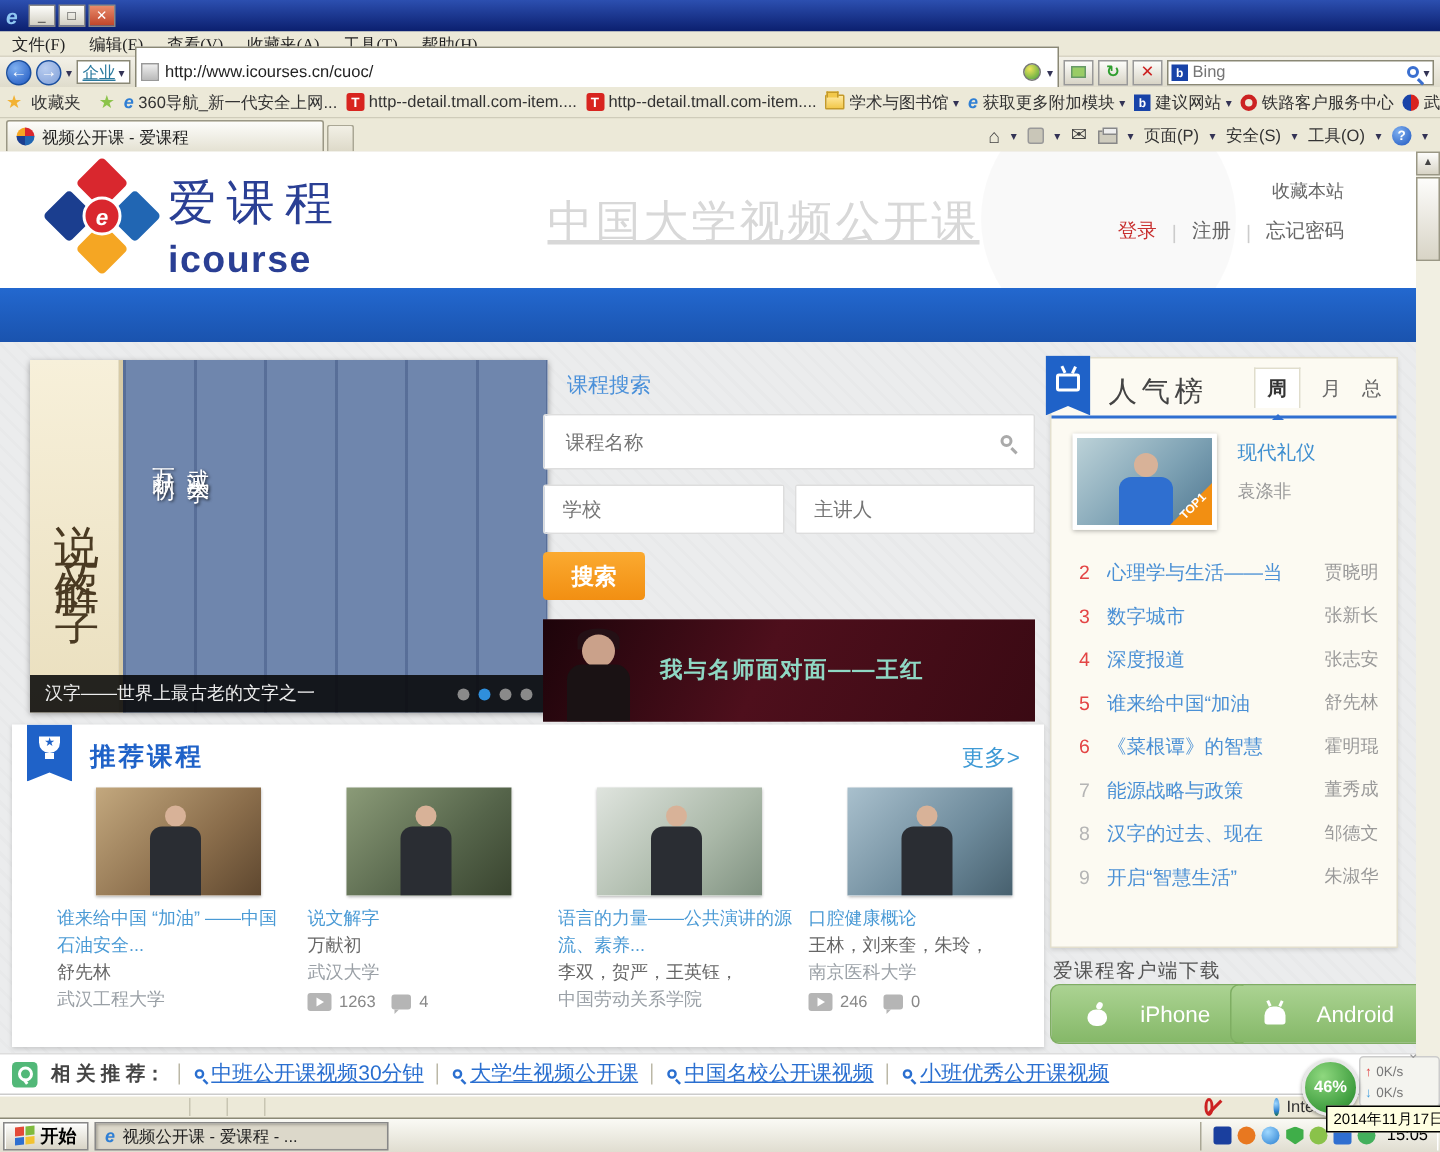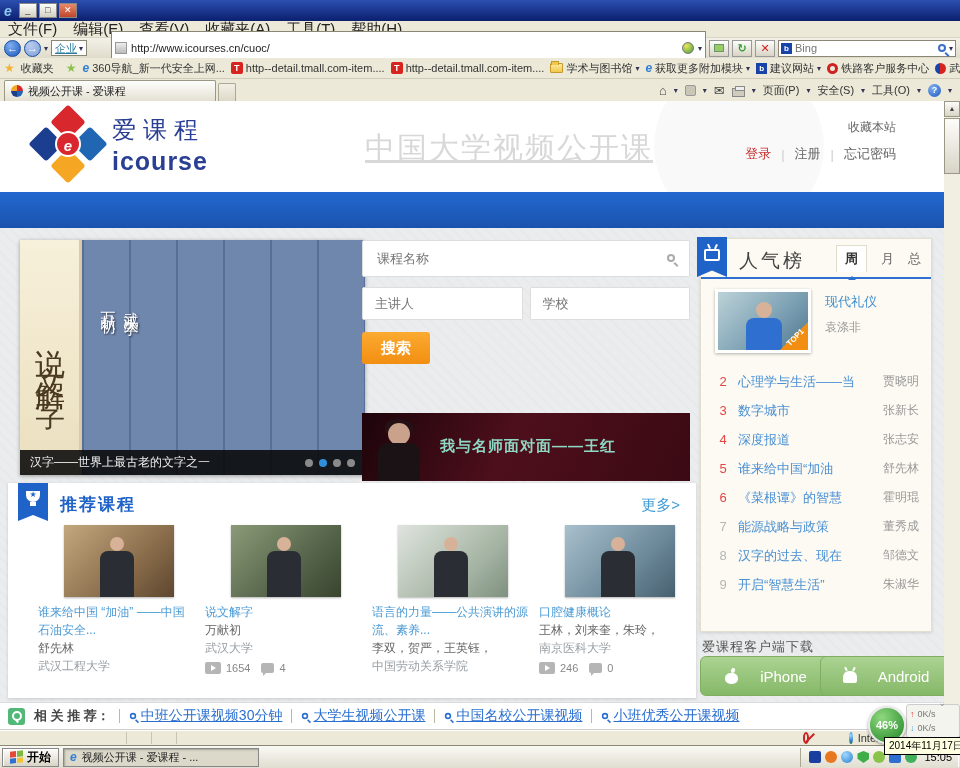--- a/index.html
+++ b/index.html
@@ -10,34 +10,34 @@
   .titlebar { position:absolute; left:0; top:0; width:960px; height:21px;
     background:linear-gradient(#2c4fb0,#0b1f6e); display:flex; align-items:center; padding:0 4px; }
   .titlebar .ie-e { color:#8fc7f2; font-weight:bold; font-style:italic; font-size:14px; margin-right:5px; }
   .titlebar .wtitle { color:#fff; font-size:11px; font-weight:bold; flex:1;
     text-shadow:1px 1px 1px #000; white-space:nowrap; overflow:hidden; }
   .winbtn { width:18px; height:15px; margin-left:2px; font-size:9px; line-height:13px; text-align:center;
     background:linear-gradient(#fdfdfb,#d2cfc2); border:1px solid #888; color:#333; }
   .winbtn.close { background:linear-gradient(#e88a6a,#c0452a); color:#fff; font-weight:bold; }
 
   .menubar { position:absolute; left:0; top:21px; width:960px; height:17px; background:#ece9d8;
-    display:flex; align-items:center; font-size:15px; color:#222; border-bottom:1px solid #d8d4c4; }
+    display:flex; align-items:center; font-size:11px; color:#222; border-bottom:1px solid #d8d4c4;font-family:Liberation Serif, serif; }
   .menubar span { padding:0 8px; }
 
   .addrrow { position:absolute; left:0; top:38px; width:960px; height:20px;
     background:linear-gradient(#f3f1e8,#dfdccc); display:flex; align-items:center; padding:0 4px; gap:3px; }
   .navcirc { width:17px; height:17px; border-radius:50%; border:1px solid #1a4fa0; color:#fff;
     font-size:11px; line-height:15px; text-align:center; }
   .navcirc.back { background:radial-gradient(circle at 35% 30%,#7fb0f0,#1d56c0); }
   .navcirc.fwd  { background:radial-gradient(circle at 35% 30%,#b9cdf0,#7f9fd8); }
   .tridn { font-size:8px; color:#335; }
   .zonebox { background:#fff; border:1px solid #8a8875; height:16px; font-size:11px; color:#2b7a9e;
     padding:0 3px; display:flex; align-items:center; gap:2px; }
   .zonebox u { text-decoration:underline; }
-  .urlbox { flex:1; background:#fff; border:1px solid #8a8875; height:34px; display:flex; align-items:center; padding:0 3px; gap:4px;margin-left:21px; }
+  .urlbox { flex:1; background:#fff; border:1px solid #8a8875; height:34px; display:flex; align-items:center; padding:0 3px; gap:4px; }
   .compat-ic { width:12px; height:12px; background:linear-gradient(#eee,#bbb); border:1px solid #999; }
   .urltext { flex:1; font-size:11px; color:#222; white-space:nowrap; overflow:hidden; }
   .sphere { width:12px; height:12px; border-radius:50%; background:radial-gradient(circle at 35% 30%,#efe55a,#3f9e3f); border:1px solid #777; }
   .addrbtn { width:20px; height:17px; background:linear-gradient(#fdfdfb,#d8d4c6); border:1px solid #999;
     font-size:11px; line-height:15px; text-align:center; }
   .addrbtn.refresh { color:#2f9e2f; font-weight:bold; }
   .addrbtn.stop { color:#c22; font-weight:bold; }
   .img-ic { display:inline-block; width:10px; height:8px; background:#9c6; border:1px solid #696; margin-top:3px; }
   .bingbox { width:178px; background:#fff; border:1px solid #8a8875; height:17px; display:flex; align-items:center; padding:0 2px; gap:3px; }
   .bing-ic { width:11px; height:11px; background:#1843a8; color:#fff; font-size:8px; font-weight:bold; line-height:11px; text-align:center; }
@@ -80,21 +80,21 @@
 
   .hdr { position:absolute; left:0; top:0; width:944px; height:91px; background:#fff; }
   .hdr .ghost { position:absolute; right:120px; top:-40px; width:170px; height:170px; border-radius:50%; background:rgba(0,0,0,.025); }
   .pinwheel { position:absolute; left:40px; top:15px; width:56px; height:56px; transform:rotate(45deg);
     display:grid; grid-template:1fr 1fr / 1fr 1fr; gap:6px; }
   .pinwheel i { display:block; border-radius:3px; }
   .pw1{background:#d9272e;} .pw2{background:#2166b3;} .pw3{background:#1b3e8f;} .pw4{background:#f5a623;}
   .pwcenter { position:absolute; left:55px; top:30px; width:26px; height:26px; border-radius:50%; background:#d9272e;
     color:#fff; font-weight:bold; font-style:italic; font-size:15px; text-align:center; line-height:25px; border:2px solid #fff; }
   .logotxt { position:absolute; left:112px; top:13px; color:#2a3f94; }
-  .logotxt .cn { font-size:24px; letter-spacing:7px; font-family:Liberation Serif, serif; }
+  .logotxt .cn { font-size:32px; letter-spacing:7px; font-family:Liberation Serif, serif; }
   .logotxt .en { font-size:25px; font-weight:bold; letter-spacing:1px; margin-top:1px; }
   .pagetitle { position:absolute; left:365px; top:27px; font-size:30px; color:#d8d8d8; letter-spacing:2px;text-decoration:underline; }
   .favsite { position:absolute; right:48px; top:18px; font-size:12px; color:#666; }
   .loginrow { position:absolute; right:48px; top:44px; font-size:13px; color:#666; display:flex; gap:10px; align-items:center; }
   .loginrow .sep { color:#ccc; }
   .login-link { color:#c83030; }
 
   .navbar { position:absolute; left:0; top:91px; width:944px; height:36px; background:linear-gradient(#2368cf,#1a53ae); }
   .navitem { position:absolute; top:16px; height:36px; line-height:36px; color:#fff; font-size:15px;margin-top:42px; }
   .navitem.active { background:#fff; color:#1b5ec4; text-align:center; }
@@ -438,30 +438,31 @@
           <span class="dots">
             <i></i>
               <i class="on"></i>
               <i></i>
               <i></i>
           </span>
         </div>
       </div>
 
       <div class="searchblk">
+        <div class="s-head">课程搜索</div>
         <div class="s-input s-course">
           <input placeholder="课程名称" style="">
           <span class="mag gray"></span>
         </div>
         <div class="s-row">
           <div class="s-input">
+            <input placeholder="学校" style="">
+          </div>
+          <div class="s-input">
             <input placeholder="主讲人" style="">
-          </div>
-          <div class="s-input">
-            <input placeholder="学校" style="">
           </div>
         </div>
         <button class="s-btn">搜索</button>
       </div>
 
       <div class="promo">
         <div class="person">
           <span class="hair"></span>
             <span class="head"></span>
             <span class="body"></span>
@@ -571,21 +572,21 @@
           <div class="thumb">
               <span class="fig-head"></span>
               <span class="fig-body"></span>
             </div>
           <div class="cardtxt">
             <div class="ctitle">说文解字</div>
             <div class="cteacher">万献初</div>
             <div class="cschool">武汉大学</div>
             <div class="cstats">
               <span class="playic"></span>
-              <span>1654</span>
+              <span>1263</span>
               <span class="cmtic"></span>
               <span>4</span>
             </div>
           </div>
         </div>
         <div class="card c3">
           <div class="thumb">
               <span class="fig-head"></span>
               <span class="fig-body"></span>
             </div>

